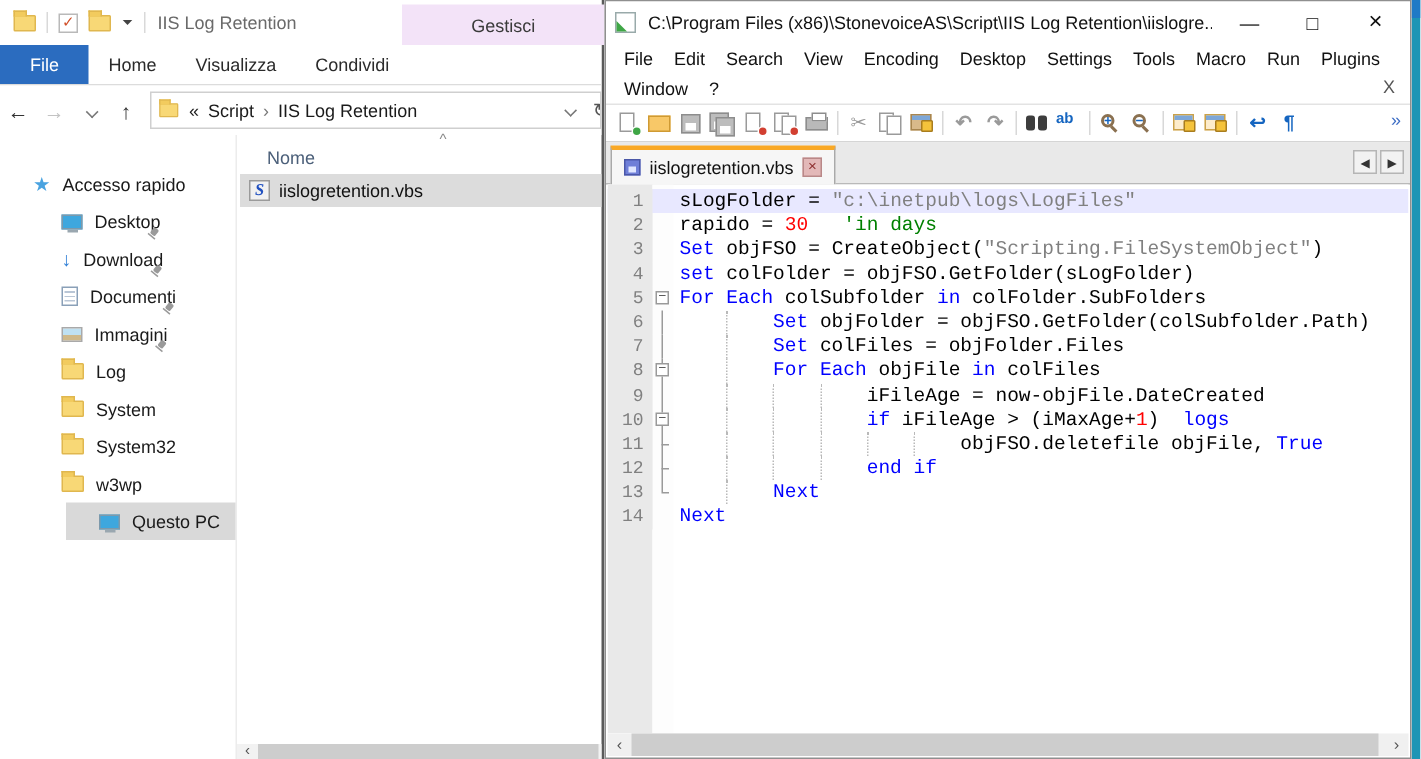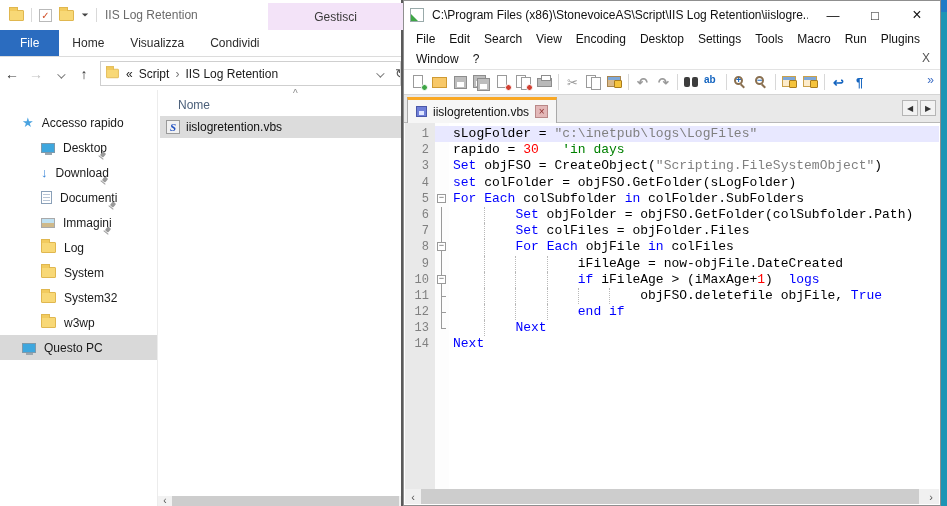--- a/index.html
+++ b/index.html
@@ -35,21 +35,21 @@
   #addrbar { flex:1; height:25px; margin-left:4px; border:1px solid #cfcfcf; display:flex;
              align-items:center; padding:0 4px; gap:6px; font-size:12px; color:#1a1a1a;
              overflow:hidden; position:relative; }
   #addr-refresh { position:absolute; right:-6px; top:4px; color:#555; font-size:13px; }
 
   #exp-body { position:absolute; left:0; top:90px; width:100%; height:416px; display:flex; }
   #exp-sidebar { width:158px; border-right:1px solid #ececec; padding-top:20px; position:relative; }
   .sb-item { height:25px; display:flex; align-items:center; font-size:12px; color:#1a1a1a;
              position:relative; padding-left:22px; }
   .sb-item.ind1 { padding-left:41px; }
-  .sb-item.sel { background:#d9d9d9; }
+  .sb-item.sel { background:#d9d9d9;margin-left:44px; }
   .sb-label { margin-left:8px; white-space:nowrap; }
   .sb-pin { position:absolute; right:10px; top:8px; }
 
   #exp-files { flex:1; position:relative; }
   #col-header { position:absolute; left:20px; top:8px; font-size:12px; color:#4c607a; }
   #sort-caret { position:absolute; left:135px; top:-2px; color:#8a8a8a; font-size:10px; }
   #file-row { position:absolute; left:2px; top:26px; right:0; height:22px; background:#dcdcdc;
               display:flex; align-items:center; padding-left:6px; gap:6px; font-size:12px; color:#111; }
   #exp-hscroll { position:absolute; left:0; bottom:0; right:0; height:10px; background:#f2f2f2;
                  display:flex; align-items:center; }

